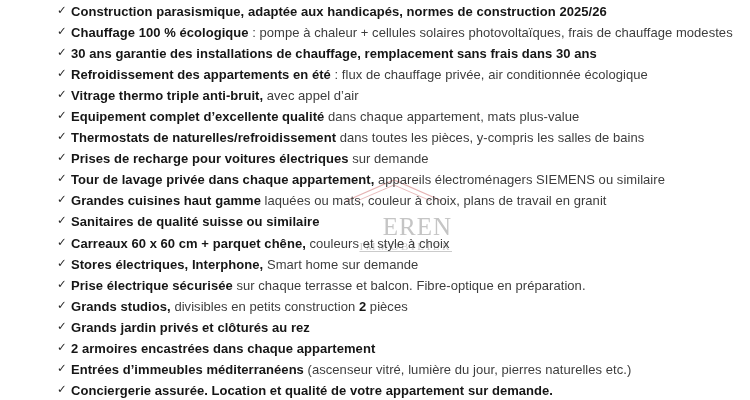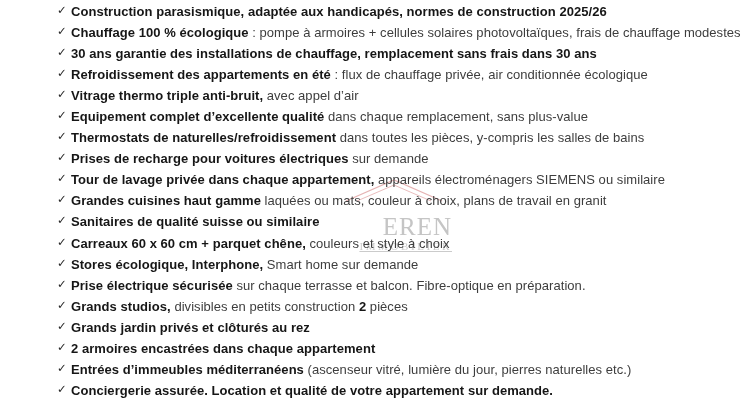--- a/index.html
+++ b/index.html
@@ -94,37 +94,37 @@
     <div class="wm-sub">IMMOBILIER</div>
   </div>
 
   <ul class="features" id="feature-list">
       <li>
         <span class="check">✓</span>
         <span class="txt"><span class="seg-b">Construction parasismique, adaptée aux handicapés, normes de construction 2025/26</span></span>
       </li>
       <li>
         <span class="check">✓</span>
-        <span class="txt"><span class="seg-b">Chauffage 100 % écologique</span><span class="seg-r"> : pompe à armoires + cellules solaires photovoltaïques, frais de chauffage modestes</span></span>
+        <span class="txt"><span class="seg-b">Chauffage 100 % écologique</span><span class="seg-r"> : pompe à chaleur + cellules solaires photovoltaïques, frais de chauffage modestes</span></span>
       </li>
       <li>
         <span class="check">✓</span>
         <span class="txt"><span class="seg-b">30 ans garantie des installations de chauffage, remplacement sans frais dans 30 ans</span></span>
       </li>
       <li>
         <span class="check">✓</span>
         <span class="txt"><span class="seg-b">Refroidissement des appartements en été</span><span class="seg-r"> : flux de chauffage privée, air conditionnée écologique</span></span>
       </li>
       <li>
         <span class="check">✓</span>
         <span class="txt"><span class="seg-b">Vitrage thermo triple anti-bruit,</span><span class="seg-r"> avec appel d’air</span></span>
       </li>
       <li>
         <span class="check">✓</span>
-        <span class="txt"><span class="seg-b">Equipement complet d’excellente qualité</span><span class="seg-r"> dans chaque remplacement, sans plus-value</span></span>
+        <span class="txt"><span class="seg-b">Equipement complet d’excellente qualité</span><span class="seg-r"> dans chaque appartement, mats plus-value</span></span>
       </li>
       <li>
         <span class="check">✓</span>
         <span class="txt"><span class="seg-b">Thermostats de naturelles/refroidissement</span><span class="seg-r"> dans toutes les pièces, y-compris les salles de bains</span></span>
       </li>
       <li>
         <span class="check">✓</span>
         <span class="txt"><span class="seg-b">Prises de recharge pour voitures électriques</span><span class="seg-r"> sur demande</span></span>
       </li>
       <li>
@@ -138,21 +138,21 @@
       <li>
         <span class="check">✓</span>
         <span class="txt"><span class="seg-b">Sanitaires de qualité suisse ou similaire</span></span>
       </li>
       <li>
         <span class="check">✓</span>
         <span class="txt"><span class="seg-b">Carreaux 60 x 60 cm + parquet chêne,</span><span class="seg-r"> couleurs et style à choix</span></span>
       </li>
       <li>
         <span class="check">✓</span>
-        <span class="txt"><span class="seg-b">Stores écologique, Interphone,</span><span class="seg-r"> Smart home sur demande</span></span>
+        <span class="txt"><span class="seg-b">Stores électriques, Interphone,</span><span class="seg-r"> Smart home sur demande</span></span>
       </li>
       <li>
         <span class="check">✓</span>
         <span class="txt"><span class="seg-b">Prise électrique sécurisée</span><span class="seg-r"> sur chaque terrasse et balcon. Fibre-optique en préparation.</span></span>
       </li>
       <li>
         <span class="check">✓</span>
         <span class="txt"><span class="seg-b">Grands studios,</span><span class="seg-r"> divisibles en petits construction </span><span class="seg-b">2</span><span class="seg-r"> pièces</span></span>
       </li>
       <li>

